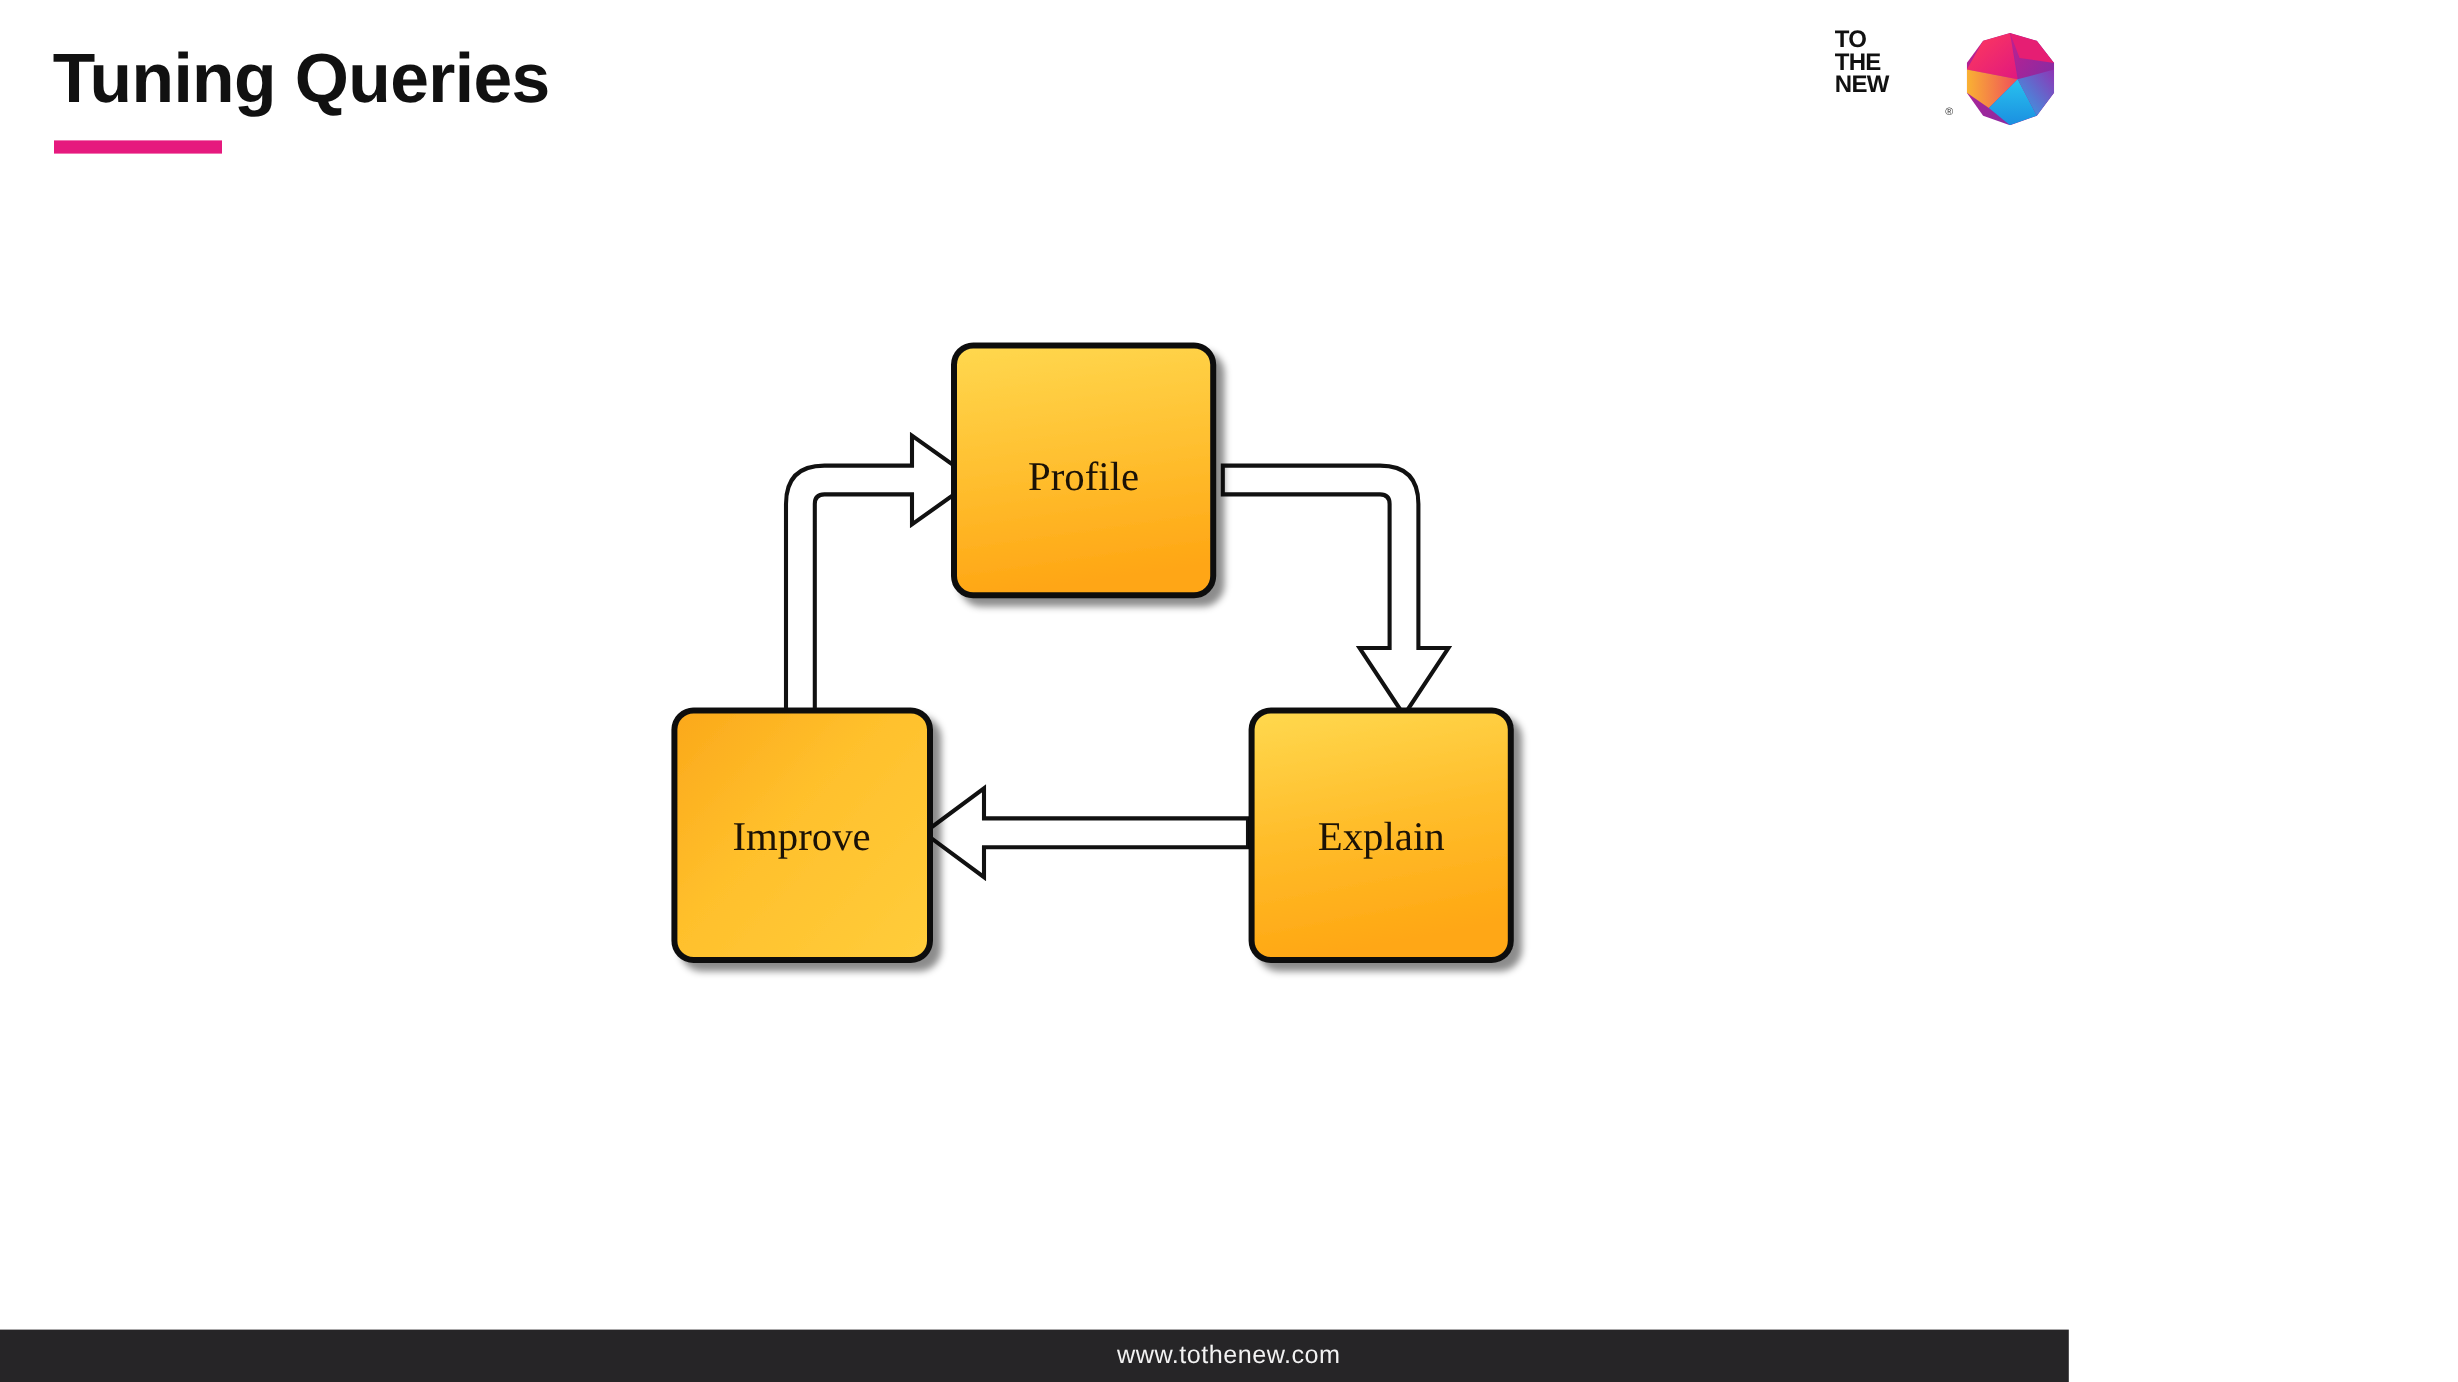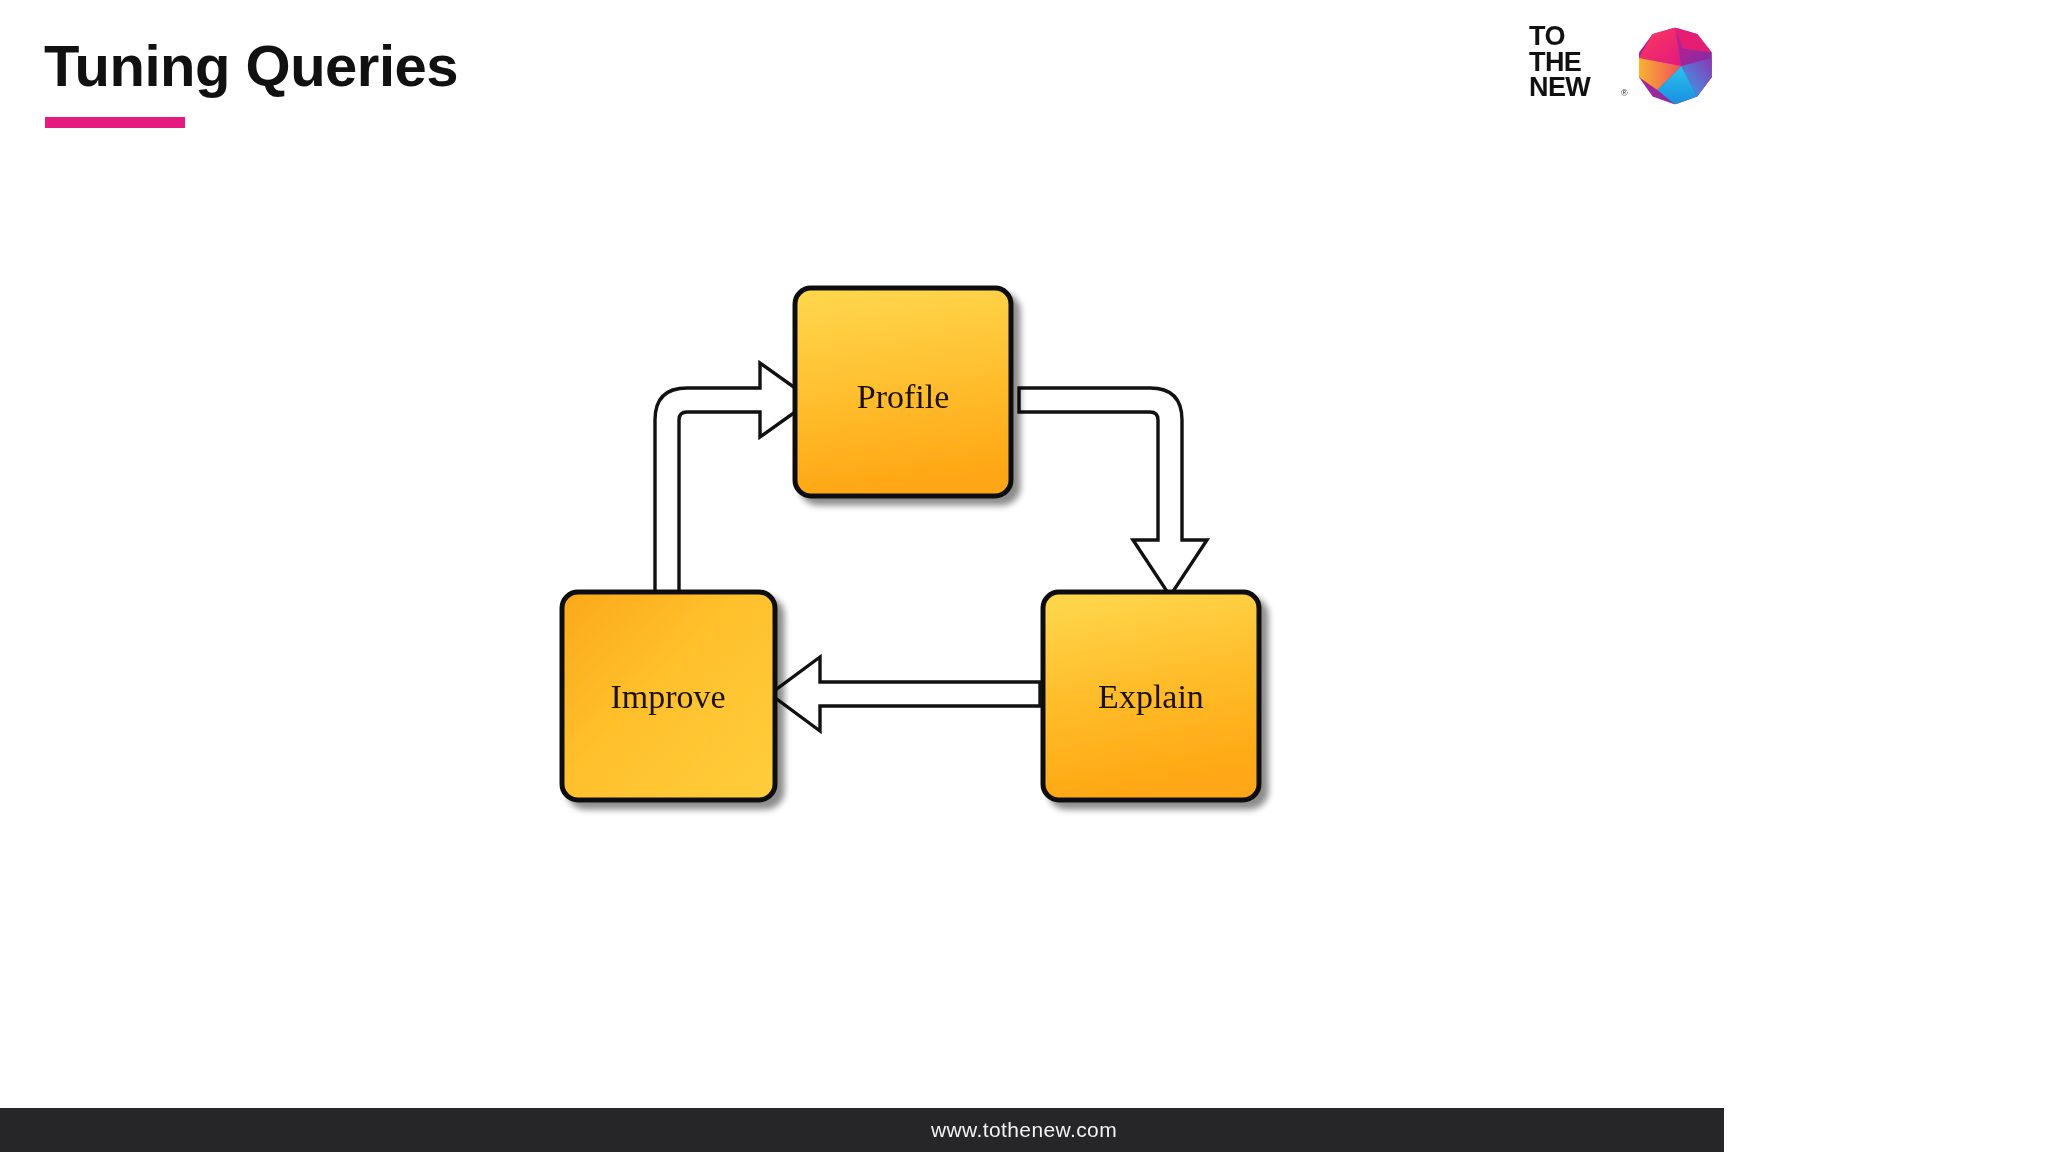--- a/index.html
+++ b/index.html
@@ -47,21 +47,21 @@
     top: 22px;
     width: 185px;
     height: 88px;
   }
   #logo-wordmark {
     position: absolute;
     left: 0px;
     top: 2px;
     font-family: "Liberation Sans", sans-serif;
     font-weight: bold;
-    font-size: 27px;
+    font-size: 20px;
     line-height: 0.95;
     letter-spacing: -0.6px;
     color: #111111;
     text-align: left;
   }
   #logo-wordmark div { display: block; }
   #logo-mark {
     position: absolute;
     left: 106px;
     top: 4px;

